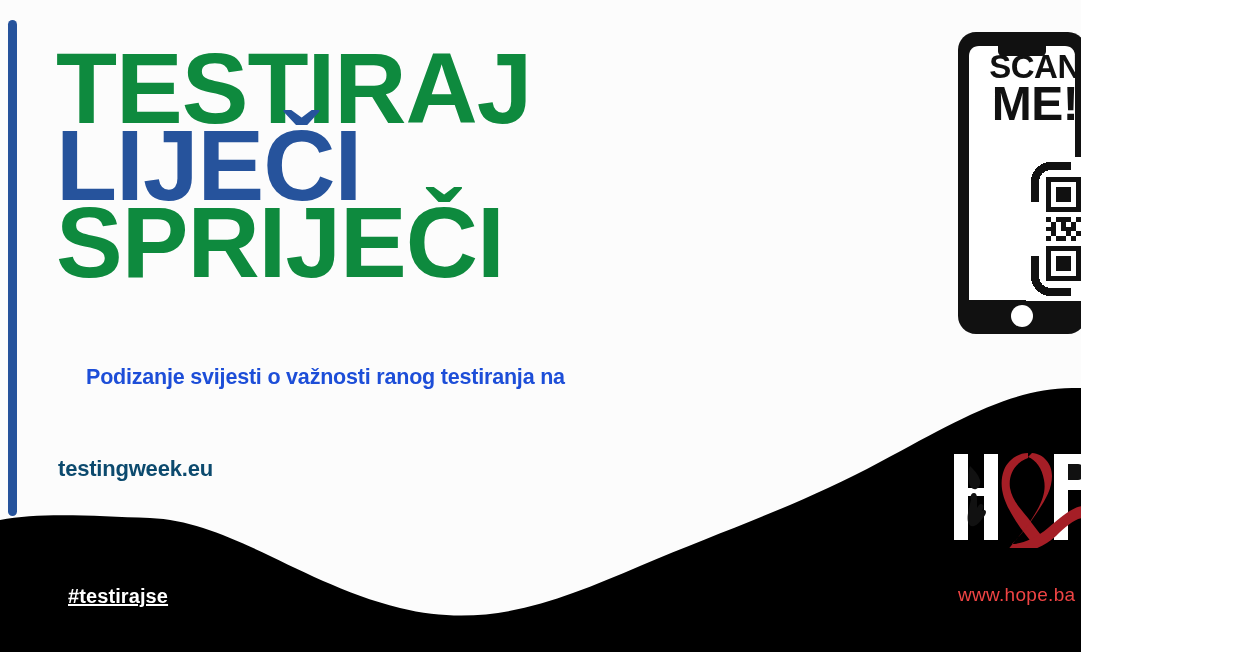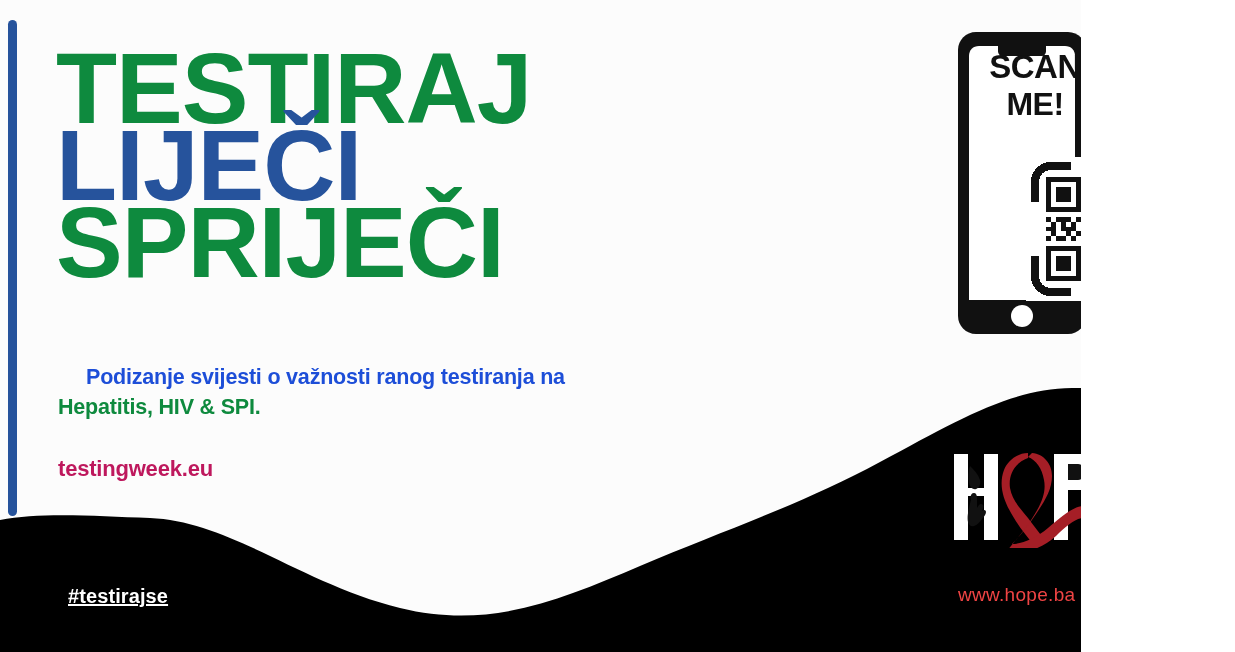--- a/index.html
+++ b/index.html
@@ -71,21 +71,21 @@
   .sub-1 { color: #1d4ed8; margin-left: 28px; }
   .sub-2 { color: #0e8a3e; }
 
   .site-link {
     position: absolute;
     left: 58px;
     top: 456px;
     z-index: 5;
     font-size: 22px;
     font-weight: 700;
-    color: #be185d;
+    color: #0c4a6e;
     letter-spacing: -0.2px;
   }
 
   
   .hashtag {
     position: absolute;
     left: 68px;
     top: 585px;
     z-index: 6;
     font-size: 20px;
@@ -111,21 +111,21 @@
     top: 22px;
     width: 120px;
     color: #111111;
     font-weight: 700;
     font-size: 33px;
     line-height: 33px;
     letter-spacing: -0.5px;
     font-family: "Liberation Sans", sans-serif;
     text-align: center;
   }
-  .scan-text .l2 { font-size: 32px; line-height: 42px; display: block; }
+  .scan-text .l2 { font-size: 48px; line-height: 42px; display: block; }
   .qr-wrap {
     position: absolute;
     left: 86px;
     top: 128px;
     width: 144px;
     height: 146px;
   }
 
   
   .hope-logo {
@@ -166,21 +166,20 @@
   <div class="accent-bar"></div>
 
   <div class="headline">
     <div class="headline-line hl-1">TESTIRAJ</div>
     <div class="headline-line hl-2">LIJEČI</div>
     <div class="headline-line hl-3">SPRIJEČI</div>
   </div>
 
   <div class="subtitle">
     <div class="sub-1">Podizanje svijesti o važnosti ranog testiranja na</div>
-    <div class="sub-2">Hepatitis, HIV &amp; SPI.</div>
   </div>
 
   <div class="site-link">testingweek.eu</div>
 
   <div class="hashtag">#testirajse</div>
 
   <div class="scan-unit">
 
     <svg class="phone-svg" width="240" height="320" viewBox="0 0 240 320">
 

